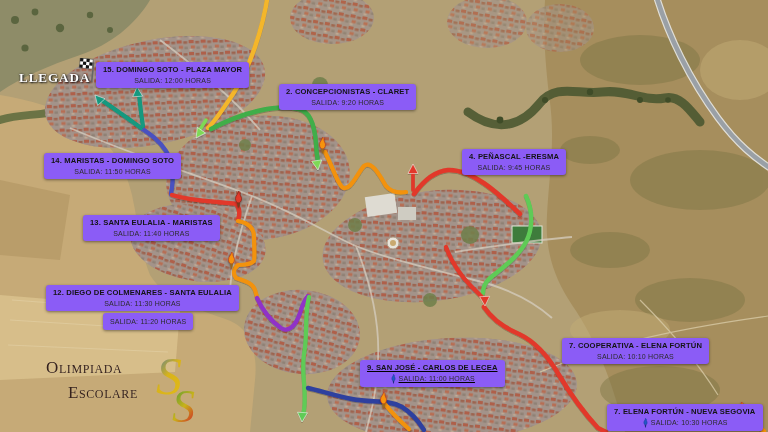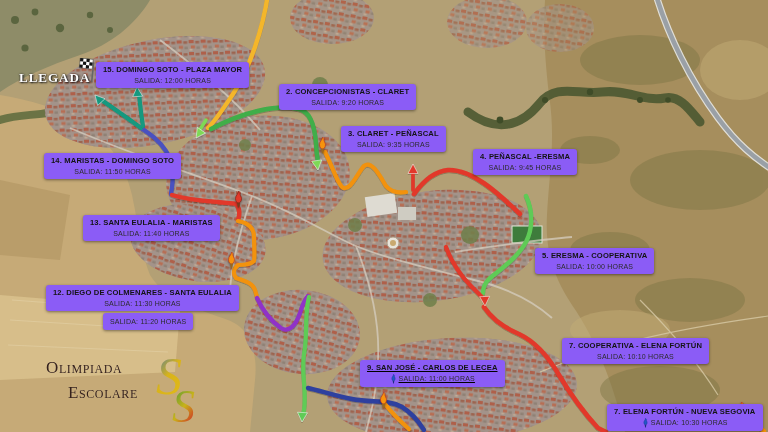--- a/index.html
+++ b/index.html
@@ -256,48 +256,36 @@
     <div class="card-sub">
         <span>SALIDA: 12:00 HORAS</span>
       </div>
   </div>
   <div class="card" style="left:279px;top:84px;">
     <div class="card-title">2. CONCEPCIONISTAS - CLARET</div>
     <div class="card-sub">
         <span>SALIDA: 9:20 HORAS</span>
       </div>
   </div>
-  <div class="card" style="left:341px;top:126px;">
-    <div class="card-title">3. CLARET - PEÑASCAL</div>
-    <div class="card-sub">
-        <span>SALIDA: 9:35 HORAS</span>
-      </div>
-  </div>
-  <div class="card" style="left:473px;top:149px;text-align:right;">
+  <div class="card" style="left:462px;top:149px;text-align:right;">
     <div class="card-title">4. PEÑASCAL -ERESMA</div>
     <div class="card-sub">
         <span>SALIDA: 9:45 HORAS</span>
       </div>
   </div>
   <div class="card" style="left:44px;top:153px;">
     <div class="card-title">14. MARISTAS - DOMINGO SOTO</div>
     <div class="card-sub">
         <span>SALIDA: 11:50 HORAS</span>
       </div>
   </div>
   <div class="card" style="left:83px;top:215px;">
     <div class="card-title">13. SANTA EULALIA - MARISTAS</div>
     <div class="card-sub">
         <span>SALIDA: 11:40 HORAS</span>
-      </div>
-  </div>
-  <div class="card" style="left:535px;top:248px;">
-    <div class="card-title">5. ERESMA - COOPERATIVA</div>
-    <div class="card-sub">
-        <span>SALIDA: 10:00 HORAS</span>
       </div>
   </div>
   <div class="card" style="left:46px;top:285px;">
     <div class="card-title">12. DIEGO DE COLMENARES - SANTA EULALIA</div>
     <div class="card-sub">
         <span>SALIDA: 11:30 HORAS</span>
       </div>
   </div>
   <div class="card" style="left:103px;top:313px;">
     <div class="card-sub">

